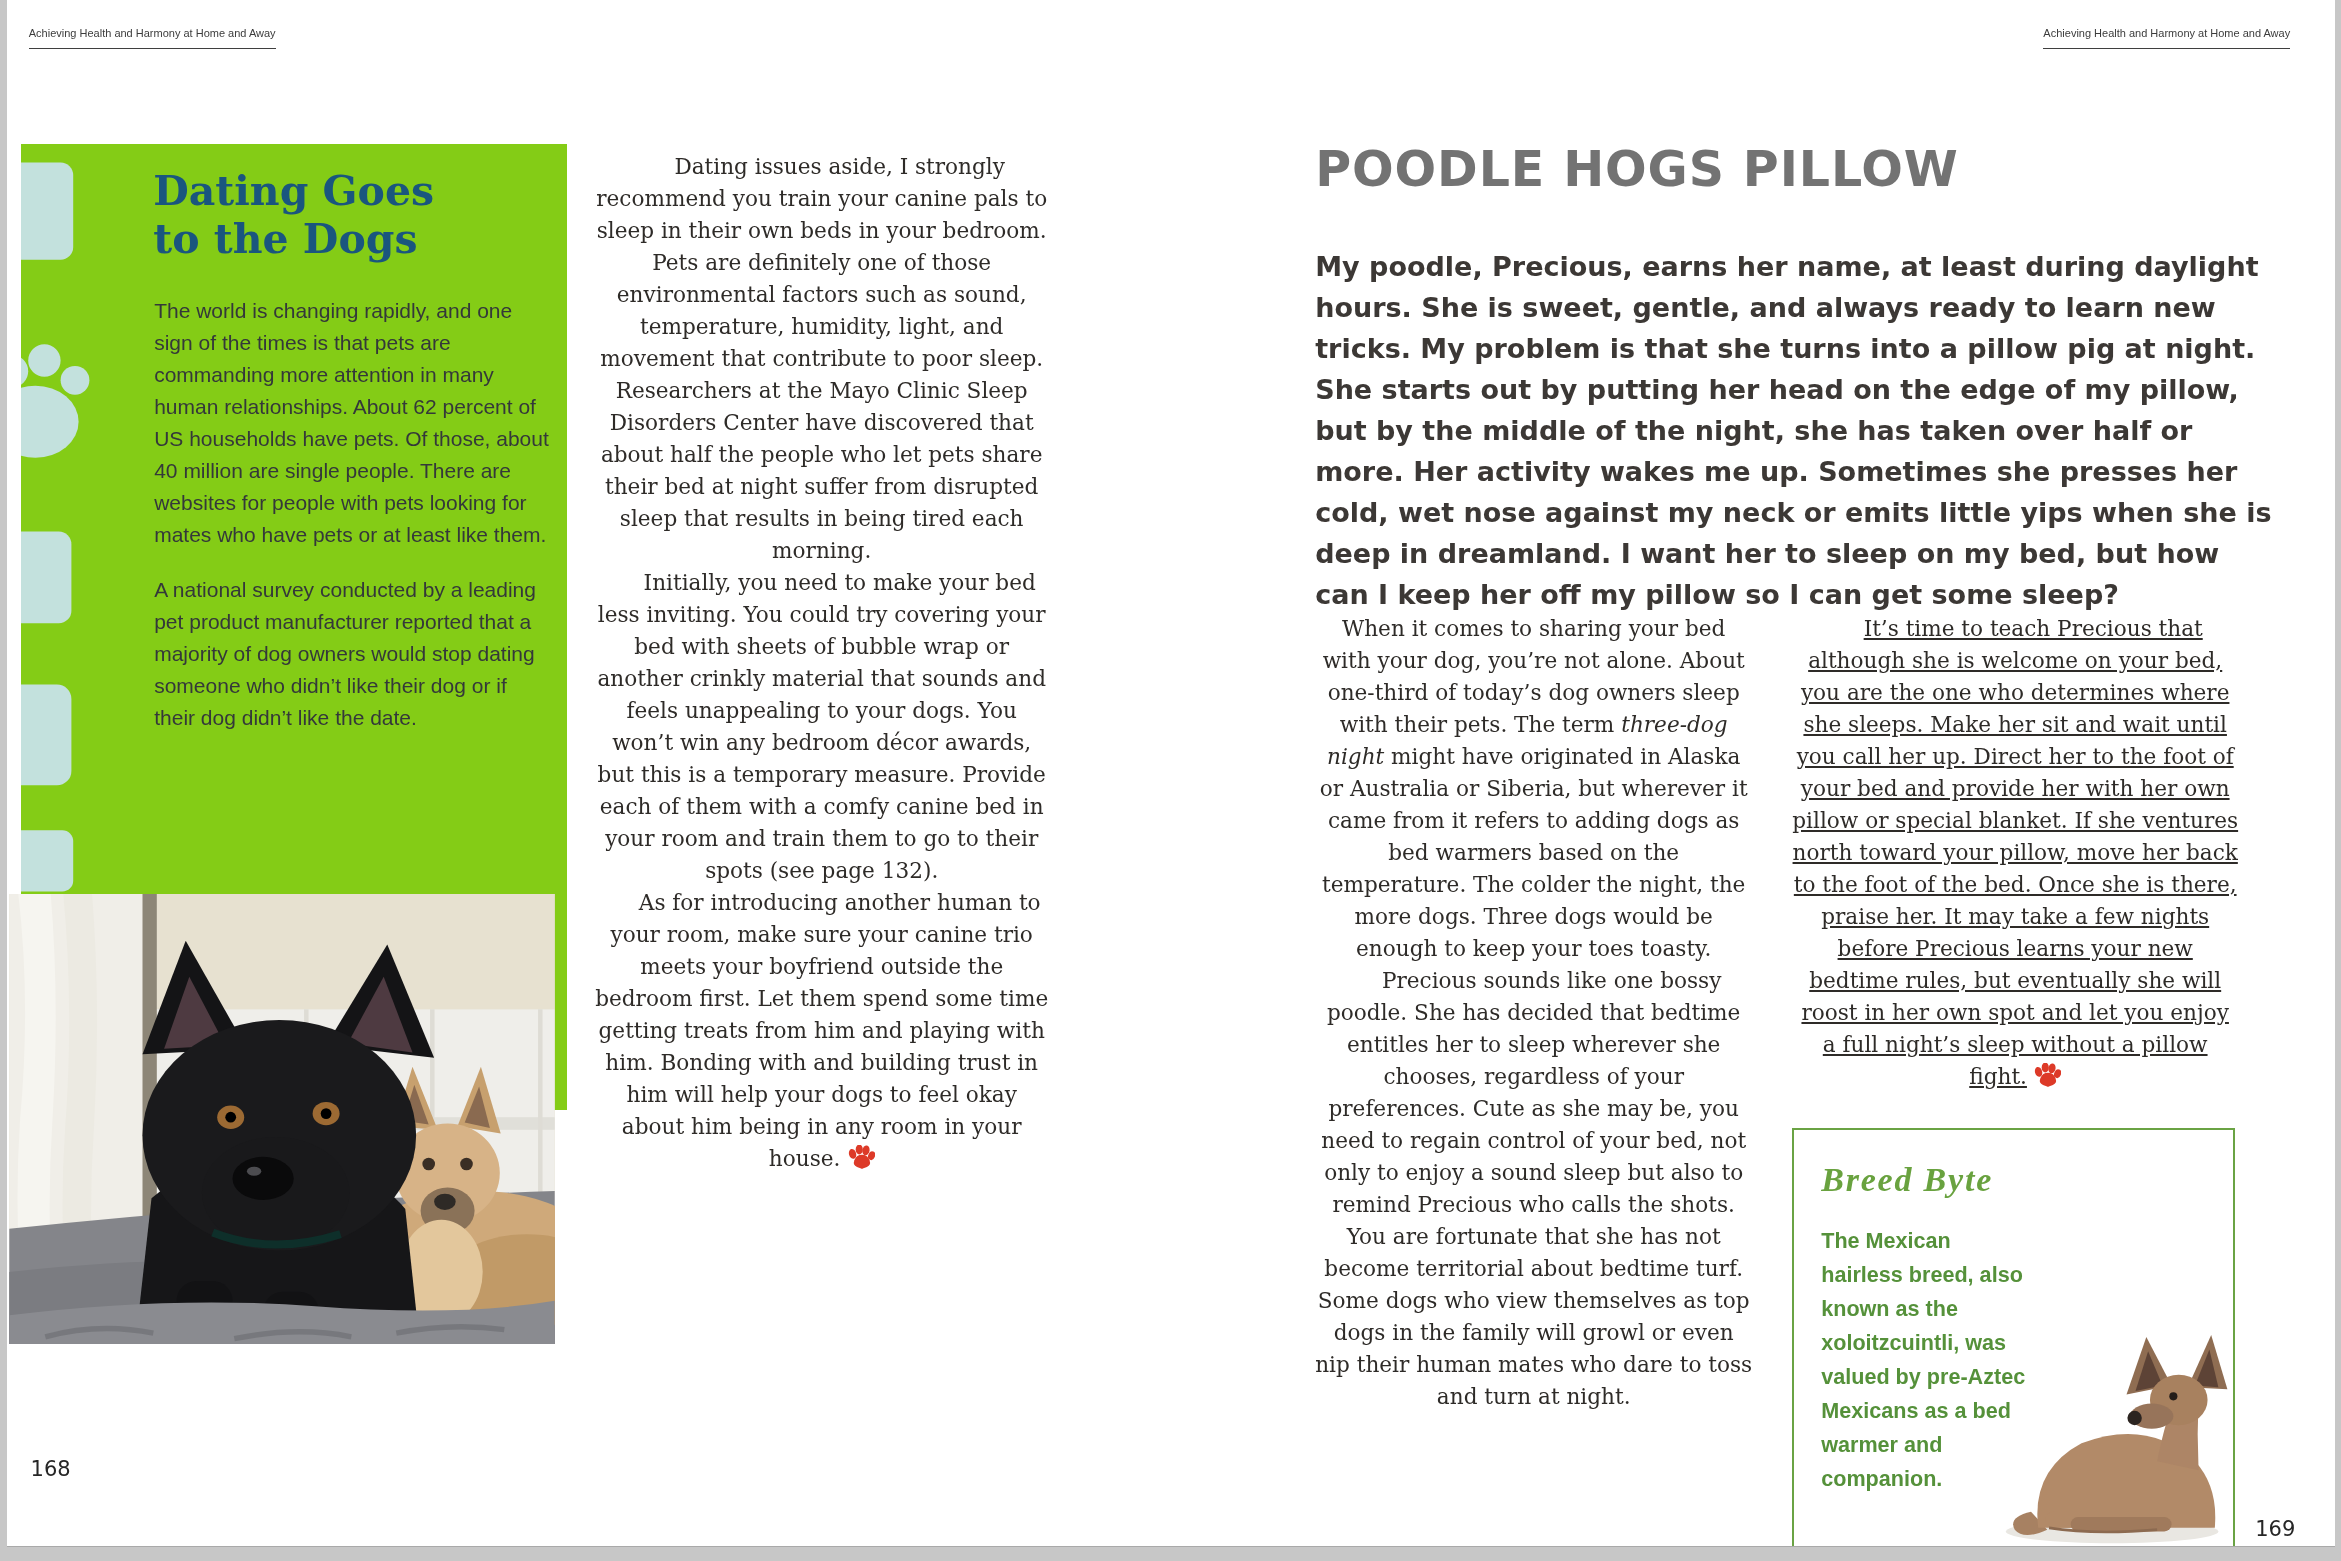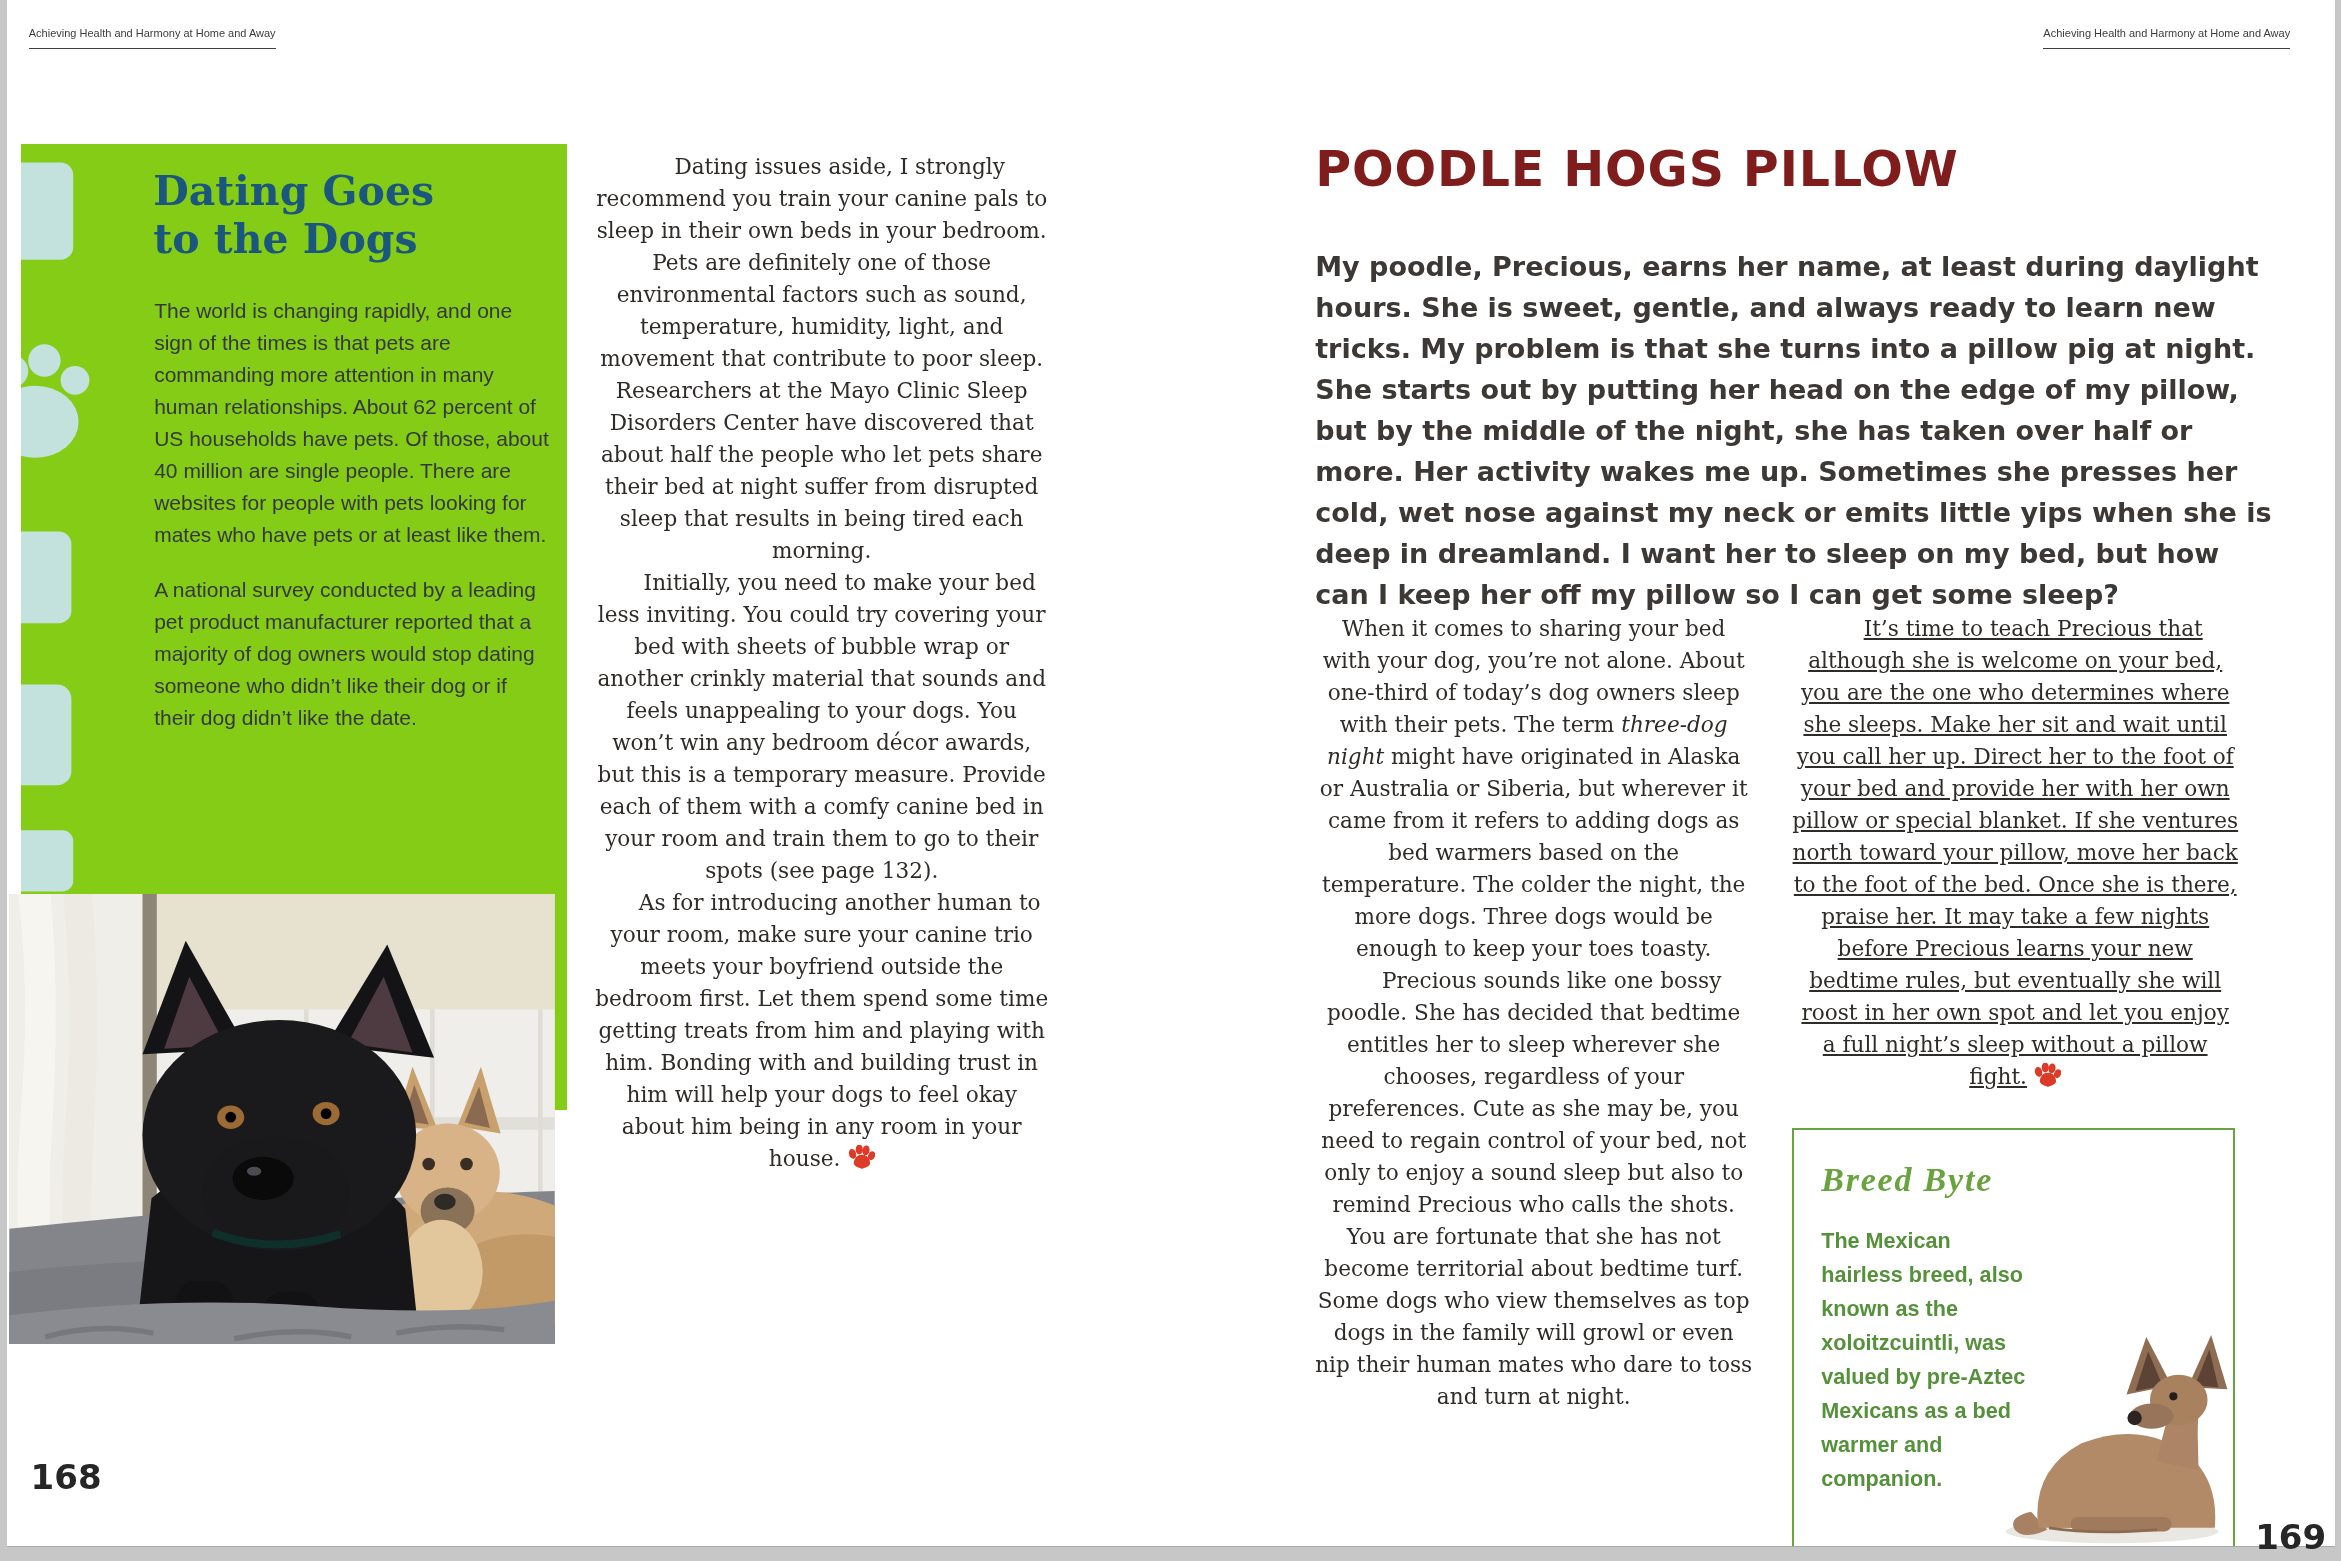--- a/index.html
+++ b/index.html
@@ -18,36 +18,36 @@
   .sidebar-text p{margin:0 0 23.4px 0;}
 
   
   .serif-col{font-family:"DejaVu Serif","Liberation Serif",serif;font-size:21.6px;line-height:32px;color:#2e2b28;text-align:center;}
   .serif-col p{margin:0;text-indent:36px;}
   .serif-col p.np{text-indent:0;}
   .paw{display:inline-block;vertical-align:-3.6px;margin-left:7.2px;}
 
   
   .qa-title{font-family:"DejaVu Sans","Liberation Sans",sans-serif;font-weight:800;
-            font-size:49px;letter-spacing:0.9px;color:#7f1d1d;}
+            font-size:49px;letter-spacing:0.9px;color:#737373;}
   .question{font-family:"DejaVu Sans","Liberation Sans",sans-serif;font-weight:bold;
             font-size:27px;line-height:41px;color:#3c3835;margin-top:32px;}
 
   
   .breed-box{left:1785px;top:1128px;width:443px;height:418px;background:#ffffff;
              border:2.7px solid #6aa344;border-bottom:none;box-sizing:border-box;
              padding:18px 23.4px 0 27px;overflow:hidden;}
   .breed-title{font-family:Liberation Serif, serif;font-style:italic;font-weight:bold;
                font-size:34px;line-height:63px;color:#69a23f;letter-spacing:1.8px;}
   .breed-text{font-family:"Liberation Sans",sans-serif;font-weight:bold;font-size:21.6px;
               line-height:34px;color:#55913a;margin-top:12.6px;}
   .xolo-spacer{float:right;width:167px;height:234px;margin:67px 0 0 7.2px;}
 
-  .page-num{font-family:"DejaVu Sans","Liberation Sans",sans-serif;font-weight:bold;
-            font-size:34px;color:#262626;}
+  .page-num{font-family:"DejaVu Sans","Liberation Sans",sans-serif;font-weight:normal;
+            font-size:21px;color:#262626;}
 </style>
 </head>
 <body>
 
 <div class="spread">
 
   <span class="abs running-head" style="left:21.6px;top:27px;">Achieving Health and Harmony at Home and Away</span>
 
   <div class="abs sidebar">
 

